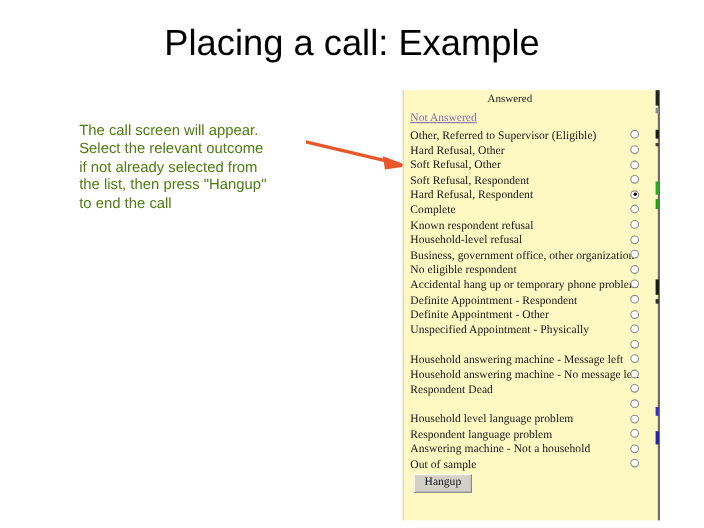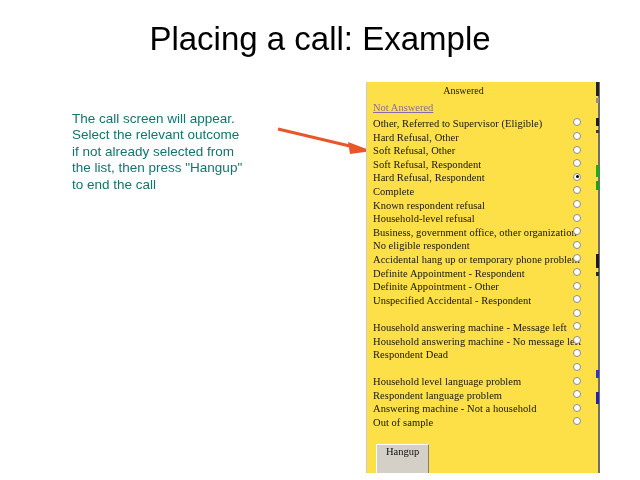--- a/index.html
+++ b/index.html
@@ -40,42 +40,42 @@
 
   
   #caption {
     position: absolute;
     left: 72px;
     top: 111px;
     width: 212px;
     font-family: "Liberation Sans", sans-serif;
     font-size: 13.5px;
     line-height: 16.4px;
-    color: #0f766e;
+    color: #4d7c0f;
   }
   #caption .line { white-space: nowrap; display: block; }
 
   
   #arrow {
     position: absolute;
     left: 276px;
     top: 118px;
     width: 100px;
     height: 42px;
     pointer-events: none;
   }
 
   
   #call-screen {
     position: absolute;
     left: 366px;
     top: 82px;
     width: 234px;
     height: 391px;
-    background: #fde047;
+    background: #fef9c3;
     border-left: 1px solid #cfccc4;
     border-right: 2px solid #6e6e6e;
     box-sizing: border-box;
     overflow: hidden;
   }
 
   #answered-header {
     font-family: "Liberation Serif", serif;
     font-size: 10px;
     color: #1a1a1a;
@@ -135,31 +135,31 @@
     left: 1.6px;
     top: 1.6px;
     width: 3px;
     height: 3px;
     border-radius: 50%;
     background: #000000;
   }
 
   #hangup-button {
     margin-left: 9px;
-    margin-top: 16px;
+    margin-top: 3px;
     display: inline-block;
     font-family: "Liberation Serif", serif;
     font-size: 10.5px;
     color: #111111;
     background: #d4d0c8;
     border-top: 1px solid #ffffff;
     border-left: 1px solid #ffffff;
     border-right: 1px solid #808080;
     border-bottom: 1px solid #808080;
-    padding: 1px 9px 16px 9px;
+    padding: 1px 9px 2px 9px;
     line-height: 12px;
     cursor: pointer;
   }
 
   
   #edge-strip {
     position: absolute;
     left: 596px;
     top: 82px;
     width: 4px;
@@ -205,21 +205,21 @@
         <li class="outcome-row"><span class="outcome-label">Soft Refusal, Respondent</span><span class="outcome-radio"></span></li>
         <li class="outcome-row"><span class="outcome-label">Hard Refusal, Respondent</span><span class="outcome-radio checked"></span></li>
         <li class="outcome-row"><span class="outcome-label">Complete</span><span class="outcome-radio"></span></li>
         <li class="outcome-row"><span class="outcome-label">Known respondent refusal</span><span class="outcome-radio"></span></li>
         <li class="outcome-row"><span class="outcome-label">Household-level refusal</span><span class="outcome-radio"></span></li>
         <li class="outcome-row"><span class="outcome-label">Business, government office, other organization</span><span class="outcome-radio"></span></li>
         <li class="outcome-row"><span class="outcome-label">No eligible respondent</span><span class="outcome-radio"></span></li>
         <li class="outcome-row"><span class="outcome-label">Accidental hang up or temporary phone problem</span><span class="outcome-radio"></span></li>
         <li class="outcome-row"><span class="outcome-label">Definite Appointment - Respondent</span><span class="outcome-radio"></span></li>
         <li class="outcome-row"><span class="outcome-label">Definite Appointment - Other</span><span class="outcome-radio"></span></li>
-        <li class="outcome-row"><span class="outcome-label">Unspecified Accidental - Respondent</span><span class="outcome-radio"></span></li>
+        <li class="outcome-row"><span class="outcome-label">Unspecified Appointment - Physically</span><span class="outcome-radio"></span></li>
         <li class="outcome-row"><span class="outcome-radio"></span></li>
         <li class="outcome-row"><span class="outcome-label">Household answering machine - Message left</span><span class="outcome-radio"></span></li>
         <li class="outcome-row"><span class="outcome-label">Household answering machine - No message left</span><span class="outcome-radio"></span></li>
         <li class="outcome-row"><span class="outcome-label">Respondent Dead</span><span class="outcome-radio"></span></li>
         <li class="outcome-row"><span class="outcome-radio"></span></li>
         <li class="outcome-row"><span class="outcome-label">Household level language problem</span><span class="outcome-radio"></span></li>
         <li class="outcome-row"><span class="outcome-label">Respondent language problem</span><span class="outcome-radio"></span></li>
         <li class="outcome-row"><span class="outcome-label">Answering machine - Not a household</span><span class="outcome-radio"></span></li>
         <li class="outcome-row"><span class="outcome-label">Out of sample</span><span class="outcome-radio"></span></li>
       </ul>

